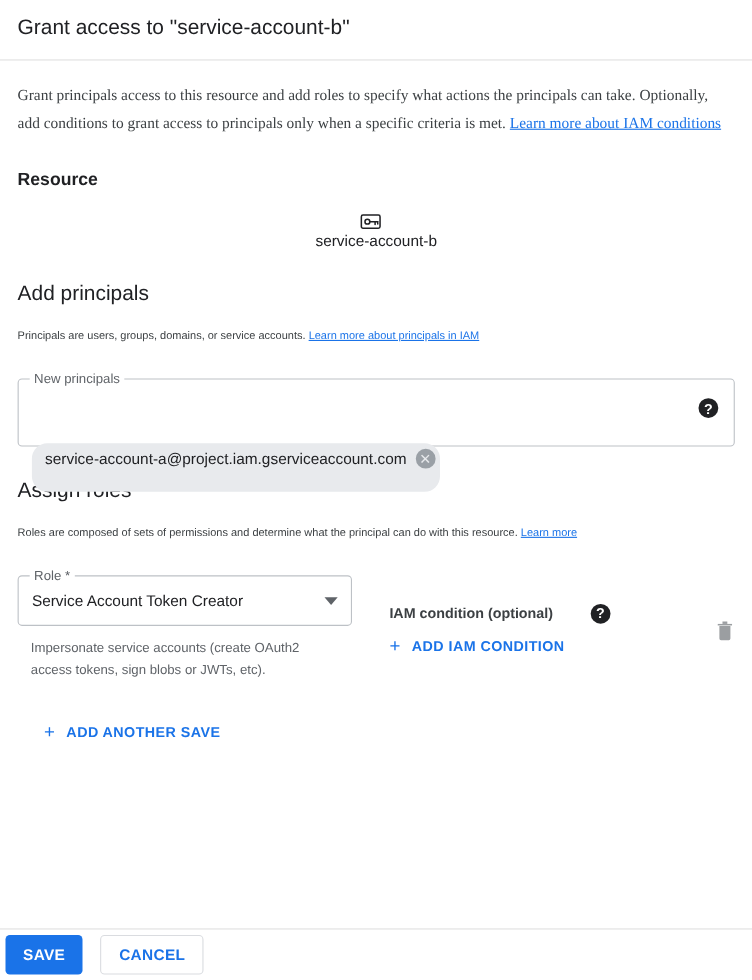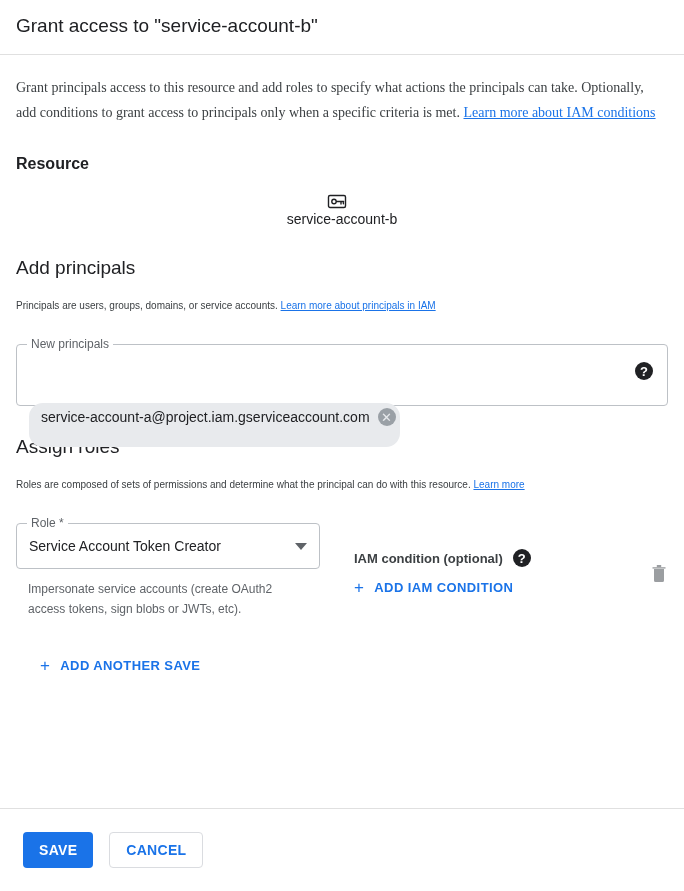--- a/index.html
+++ b/index.html
@@ -201,20 +201,21 @@
     margin-left: 34px;
     padding-top: 4px;
     flex: 1 1 auto;
   }
   .cond-head {
     display: flex;
     align-items: center;
     font-size: 13px;
     font-weight: 700;
     color: #3c4043;
+    gap: 24px;
   }
   .cond-head .help-icon {
     margin-left: 10px;
   }
   .text-button {
     display: inline-flex;
     align-items: center;
     margin-top: 12px;
     color: #1a73e8;
     font-size: 13px;
@@ -244,21 +245,21 @@
   }
   .add-role-wrap {
     margin: 26px 0 0 24px;
   }
   .footer {
     position: absolute;
     left: 0;
     bottom: 0;
     width: 684px;
     border-top: 1px solid #e0e0e0;
-    padding: 23px;
+    padding: 5px;
     box-sizing: border-box;
     display: flex;
     align-items: center;
   }
   .btn-primary {
     background: #1a73e8;
     color: #ffffff;
     border: none;
     border-radius: 4px;
     height: 36px;

